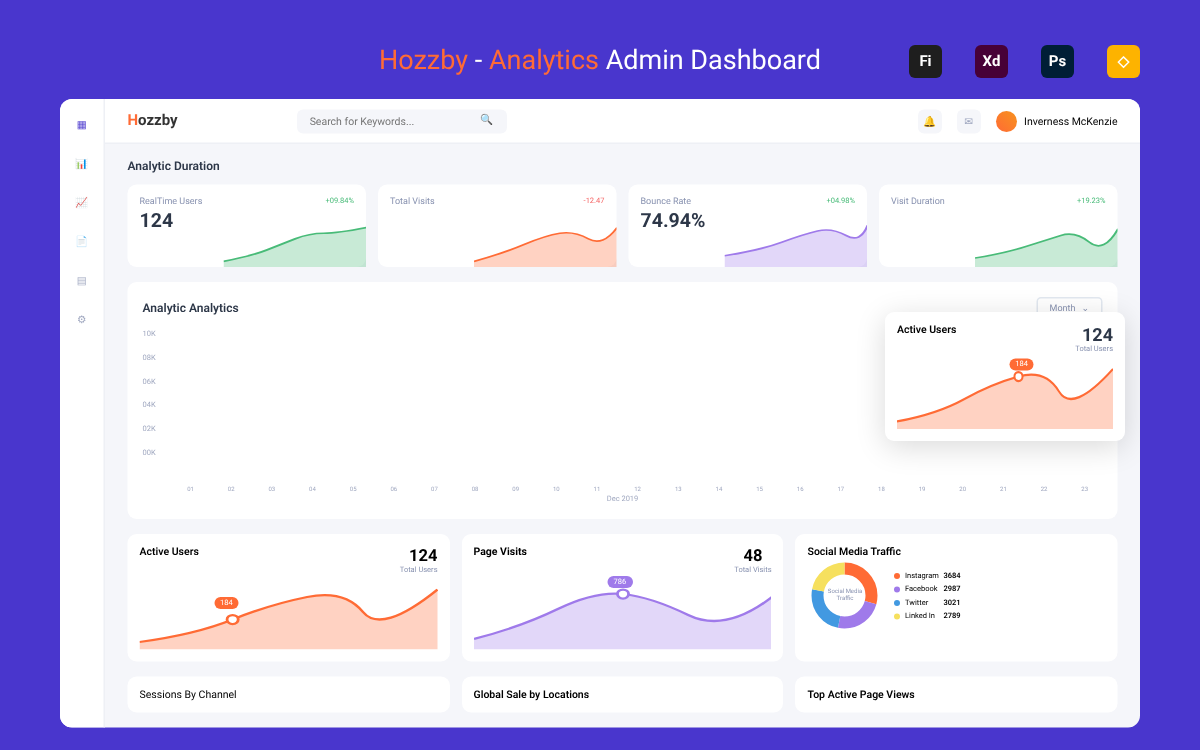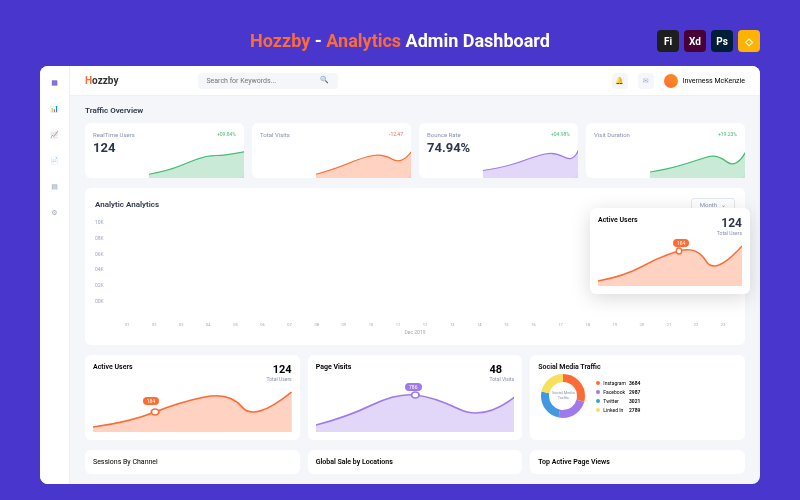--- a/index.html
+++ b/index.html
@@ -1,23 +1,23 @@
 <!DOCTYPE html>
 <html><head>
 <meta charset="utf-8">
 <style>
 *{margin:0;padding:0;box-sizing:border-box;font-family:-apple-system,BlinkMacSystemFont,'Segoe UI',Roboto,sans-serif}
 body{background:#4936cd;padding:30px 40px}
 .promo-header{text-align:center;margin-bottom:15px;position:relative}
-.promo-title{font-size:18px;font-weight:700}
+.promo-title{font-size:18px;font-weight:400}
 .promo-brand{color:#ff6b35}
 .promo-dash{color:#fff}
 .promo-analytics{color:#ff6b35}
 .promo-sub{color:#fff}
-.tool-icons{position:absolute;right:0;top:0;display:flex;gap:5px}
+.tool-icons{position:absolute;right:0;top:0;display:flex;gap:22px}
 .tool-icon{width:22px;height:22px;border-radius:4px;display:flex;align-items:center;justify-content:center;font-size:10px;font-weight:bold;color:#fff}
 .figma{background:#1e1e1e}
 .xd{background:#470137}
 .ps{background:#001e36}
 .sketch{background:#fdb300}
 .app{background:#f5f6fa;border-radius:8px;overflow:hidden;display:flex;min-height:400px;font-size:7px}
 .sidebar{width:30px;background:#fff;border-right:1px solid #eef0f5;padding:10px 0;display:flex;flex-direction:column;align-items:center;gap:12px}
 .nav-icon{width:14px;height:14px;display:flex;align-items:center;justify-content:center;color:#a0a8c0;cursor:pointer}
 .nav-icon.active{color:#4936cd}
 .main{flex:1;display:flex;flex-direction:column}
@@ -109,21 +109,21 @@
       <div class="topbar-right">
         <div class="top-icon">🔔</div>
         <div class="top-icon">✉</div>
         <div class="user">
           <div class="avatar"></div>
           <span>Inverness McKenzie</span>
         </div>
       </div>
     </div>
     <div class="content">
-      <div class="section-title">Traffic Overview</div>
+      <div class="section-title">Analytic Duration</div>
       <div class="stats-row">
         <div class="stat-card">
           <div class="stat-label">RealTime Users</div>
           <div class="stat-delta delta-up">+09.84%</div>
           <div class="stat-value">124</div>
           <svg class="sparkline" viewBox="0 0 100 40" preserveAspectRatio="none">
               <path d="M0,35 Q20,30 30,25 T50,15 T70,10 T100,5 L100,40 L0,40 Z" fill="#48bb78" opacity="0.3"></path>
               <path d="M0,35 Q20,30 30,25 T50,15 T70,10 T100,5" fill="none" stroke="#48bb78" stroke-width="1.5"></path>
             </svg>
         </div>
@@ -326,21 +326,21 @@
                 <path d="M0,40 Q30,35 50,25 T90,10 T120,20 T160,5 L160,45 L0,45 Z" fill="#ff6b35" opacity="0.3"></path>
                 <path d="M0,40 Q30,35 50,25 T90,10 T120,20 T160,5" fill="none" stroke="#ff6b35" stroke-width="1.5"></path>
                 <circle cx="50" cy="25" r="3" fill="#fff" stroke="#ff6b35" stroke-width="1.5"></circle>
               </svg>
             <div class="point-label" style="top:10px;left:25%">184</div>
           </div>
         </div>
         <div class="bottom-card">
           <div class="bottom-header">
             <span style="font-size:7px;font-weight:700">Page Visits</span>
-            <div style="text-align:left">
+            <div style="text-align:center">
                 <div style="font-size:11px;font-weight:700">48</div>
                 <div style="font-size:5px;color:#8892b0">Total Visits</div>
               </div>
           </div>
           <div class="area-chart">
             <svg class="area-path" viewBox="0 0 160 45" preserveAspectRatio="none">
                 <path d="M0,38 Q25,30 45,18 T80,8 T115,22 T160,10 L160,45 L0,45 Z" fill="#9f7aea" opacity="0.3"></path>
                 <path d="M0,38 Q25,30 45,18 T80,8 T115,22 T160,10" fill="none" stroke="#9f7aea" stroke-width="1.5"></path>
                 <circle cx="80" cy="8" r="3" fill="#fff" stroke="#9f7aea" stroke-width="1.5"></circle>
               </svg>

